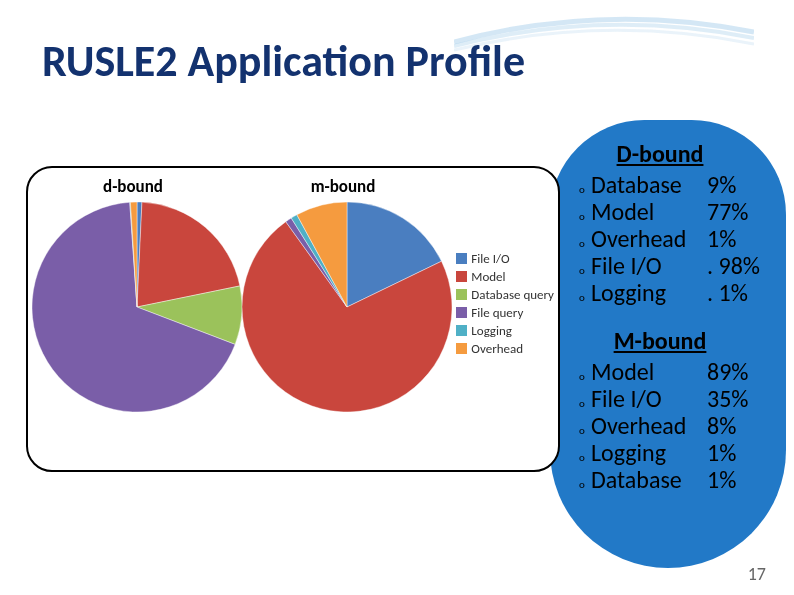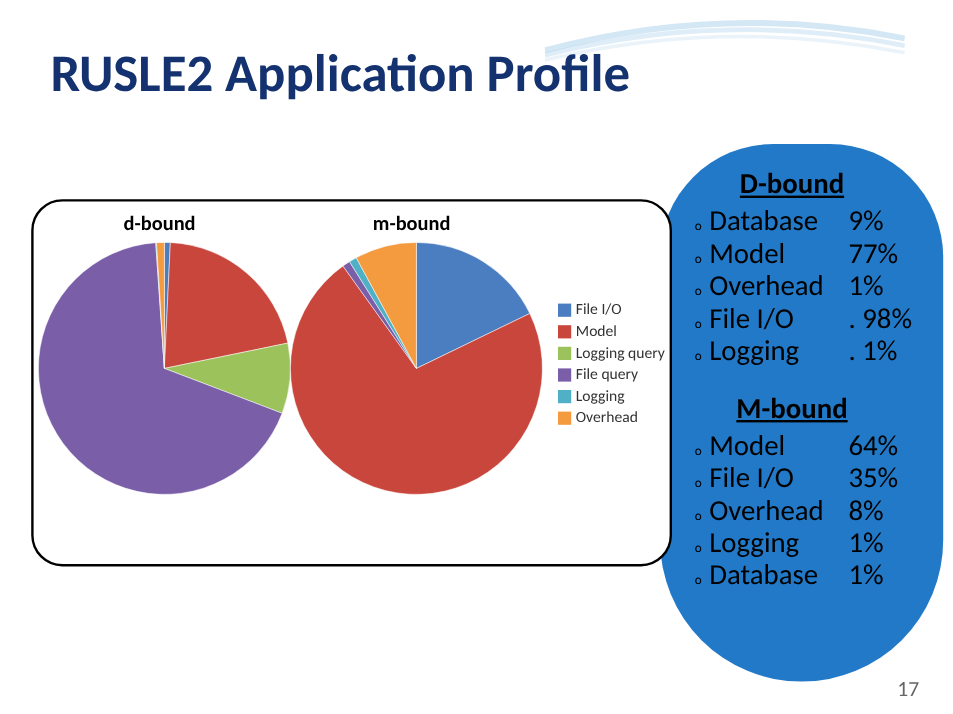--- a/index.html
+++ b/index.html
@@ -184,21 +184,21 @@
         <div class="row">
           <span class="chip" style="background: rgb(74, 126, 192);"></span>
           <span>File I/O</span>
         </div>
         <div class="row">
           <span class="chip" style="background: rgb(201, 70, 61);"></span>
           <span>Model</span>
         </div>
         <div class="row">
           <span class="chip" style="background: rgb(155, 194, 91);"></span>
-          <span>Logging query</span>
+          <span>Database query</span>
         </div>
         <div class="row">
           <span class="chip" style="background: rgb(122, 94, 168);"></span>
           <span>File query</span>
         </div>
         <div class="row">
           <span class="chip" style="background: rgb(79, 176, 198);"></span>
           <span>Logging</span>
         </div>
         <div class="row">
@@ -236,21 +236,21 @@
           <span class="label">Logging</span>
           <span class="val">. 1%</span>
         </div>
       </div>
   <div class="gap"></div>
   <div class="section-head">M-bound</div>
   <div>
         <div class="row2">
           <span class="bullet">o</span>
           <span class="label">Model</span>
-          <span class="val">64%</span>
+          <span class="val">89%</span>
         </div>
         <div class="row2">
           <span class="bullet">o</span>
           <span class="label">File I/O</span>
           <span class="val">35%</span>
         </div>
         <div class="row2">
           <span class="bullet">o</span>
           <span class="label">Overhead</span>
           <span class="val"> 8%</span>

